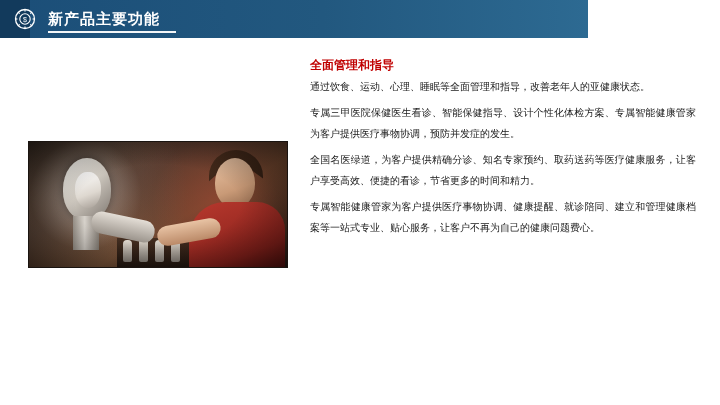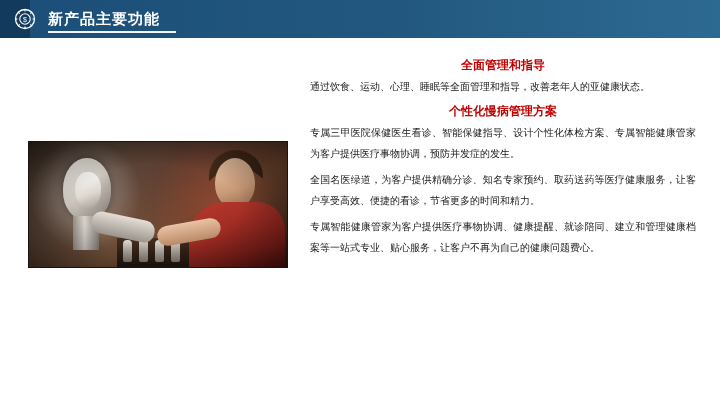--- a/index.html
+++ b/index.html
@@ -18,21 +18,21 @@
     position: relative;
     width: 720px;
     height: 405px;
     background: #ffffff;
   }
   
   .header-bar {
     position: absolute;
     left: 0;
     top: 0;
-    width: 720px;
+    width: 588px;
     height: 38px;
     background: #1b4f7a;
     background: linear-gradient(to right, #1b4e78 0%, #22587f 55%, #2d6a92 100%);
   }
   .header-accent {
     position: absolute;
     left: 0;
     top: 0;
     width: 30px;
     height: 38px;
@@ -185,21 +185,21 @@
   .content {
     position: absolute;
     left: 310px;
     top: 56px;
     width: 386px;
   }
   .sec-title {
     color: #c00000;
     font-weight: bold;
     font-size: 12px;
-    text-align: center;
+    text-align: left;
     line-height: 18px;
     margin: 0 0 2px 0;
   }
   .sec-body {
     color: #1a1a1a;
     font-size: 10px;
     line-height: 21px;
     text-align: justify;
     margin: 0 0 5px 0;
   }
@@ -254,21 +254,20 @@
   </div>
 
   <div class="content">
 
     <div class="sec-block">
       <div class="sec-title">全面管理和指导</div>
       <div class="sec-body">通过饮食、运动、心理、睡眠等全面管理和指导，改善老年人的亚健康状态。</div>
     </div>
 
     <div class="sec-block">
-      <div class="sec-title">个性化慢病管理方案</div>
       <div class="sec-body">专属三甲医院保健医生看诊、智能保健指导、设计个性化体检方案、专属智能健康管家为客户提供医疗事物协调，预防并发症的发生。</div>
     </div>
 
     <div class="sec-block">
       <div class="sec-body">全国名医绿道，为客户提供精确分诊、知名专家预约、取药送药等医疗健康服务，让客户享受高效、便捷的看诊，节省更多的时间和精力。</div>
     </div>
 
     <div class="sec-block">
       <div class="sec-body">专属智能健康管家为客户提供医疗事物协调、健康提醒、就诊陪同、建立和管理健康档案等一站式专业、贴心服务，让客户不再为自己的健康问题费心。</div>
     </div>

